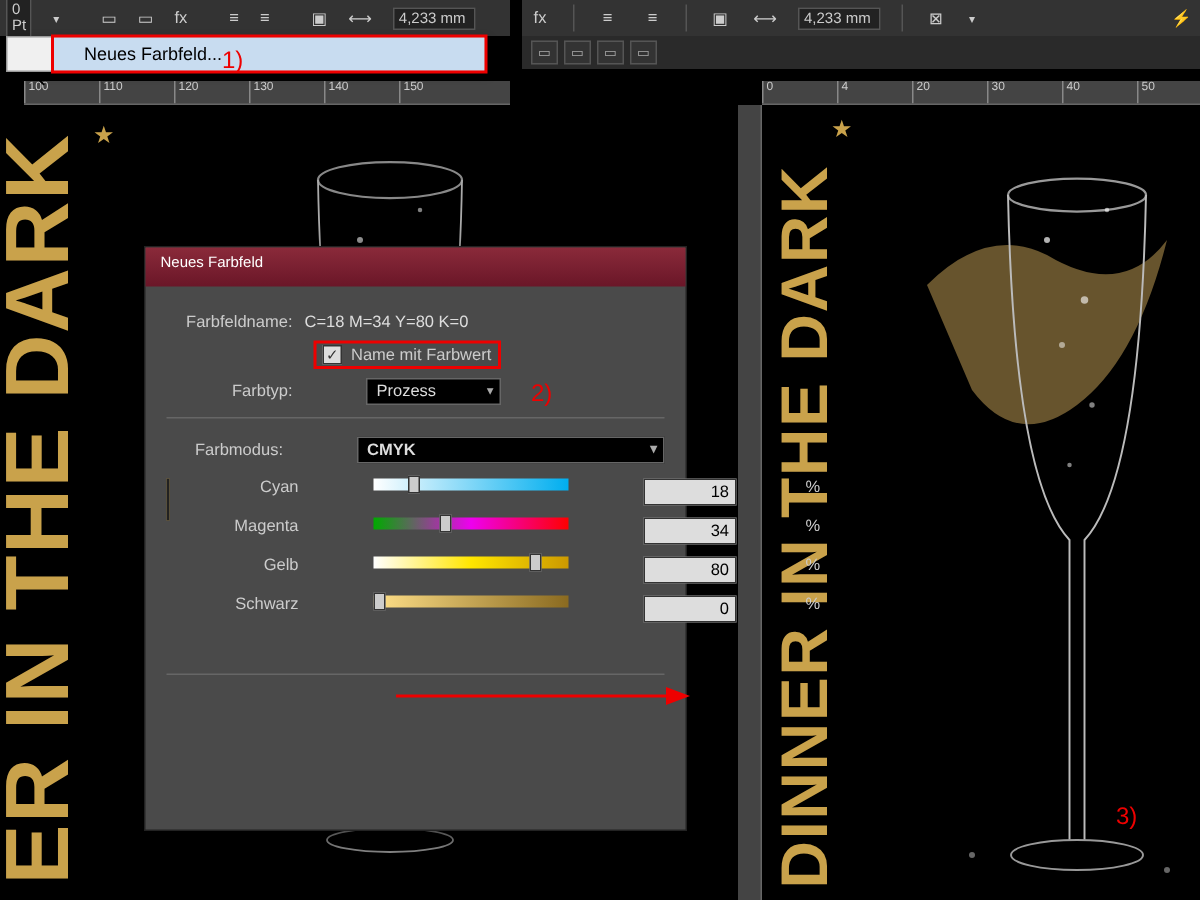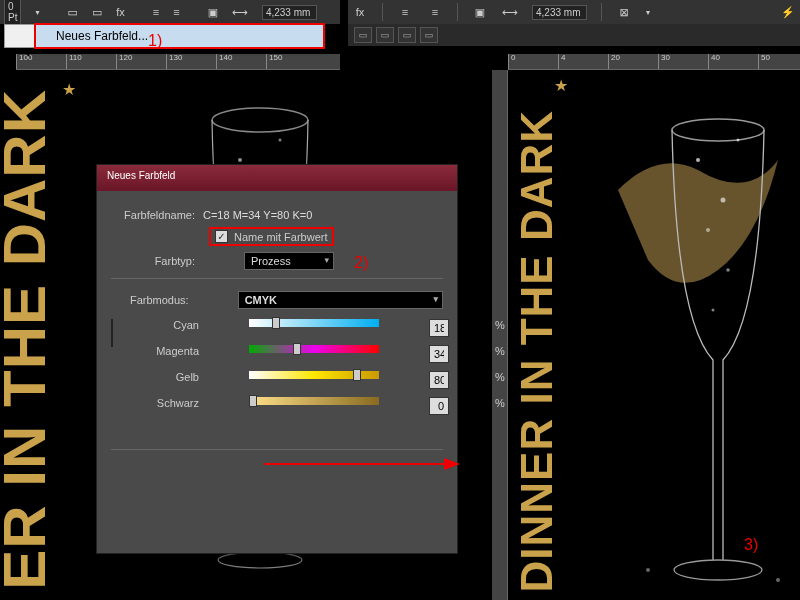--- a/index.html
+++ b/index.html
@@ -54,21 +54,21 @@
 .sel { background: #000000; border: 1px solid #666; color: #ddd; font-size: 11px; padding: 2px 18px 2px 6px; position: relative; margin-left: 41px; }
 .sel::after { content: '▾'; position: absolute; right: 4px; top: 2px; color: #aaa; font-size: 9px; }
 .sel-wide { width: 220px; font-weight: bold; }
 .sel-narrow { width: 90px; }
 .hr { border-top: 1px solid #666; margin: 4px 0 12px 0; }
 .swatch { width: 28px; height: 28px; background: #d4ad5a; border: 1px solid #222; margin-right: 10px; }
 .slider-row { display: flex; margin-bottom: 8px; gap: 40px; }
 .slider-lbl { width: 86px; text-align: right; padding-right: 10px; }
 .slider-track { position: relative; width: 130px; height: 8px; margin-right: 10px; }
 .slider-thumb { position: absolute; top: -2px; width: 8px; height: 12px; background: #ccc; border: 1px solid #333; }
-.slider-val { width: 20px; background: #ddd; color: #000; font-size: 11px; padding: 2px 4px; border: 1px solid #333; text-align: right; margin-right: 6px; }
+.slider-val { width: 62px; background: #ddd; color: #000; font-size: 11px; padding: 2px 4px; border: 1px solid #333; text-align: right; margin-right: 6px; }
 .pct { color: #ccc; }
 .grad-cyan { background: linear-gradient(to right, #fff, #00aeef); }
 .grad-magenta { background: linear-gradient(to right, #0a0, #e0e, #f00); }
 .grad-yellow { background: linear-gradient(to right, #fff, #ffe600, #c90); }
 .grad-black { background: linear-gradient(to right, #ffe089, #8a6a20); }
 
 
 .red-arrow { position: absolute; z-index: 40; }
 </style>
 </head>

